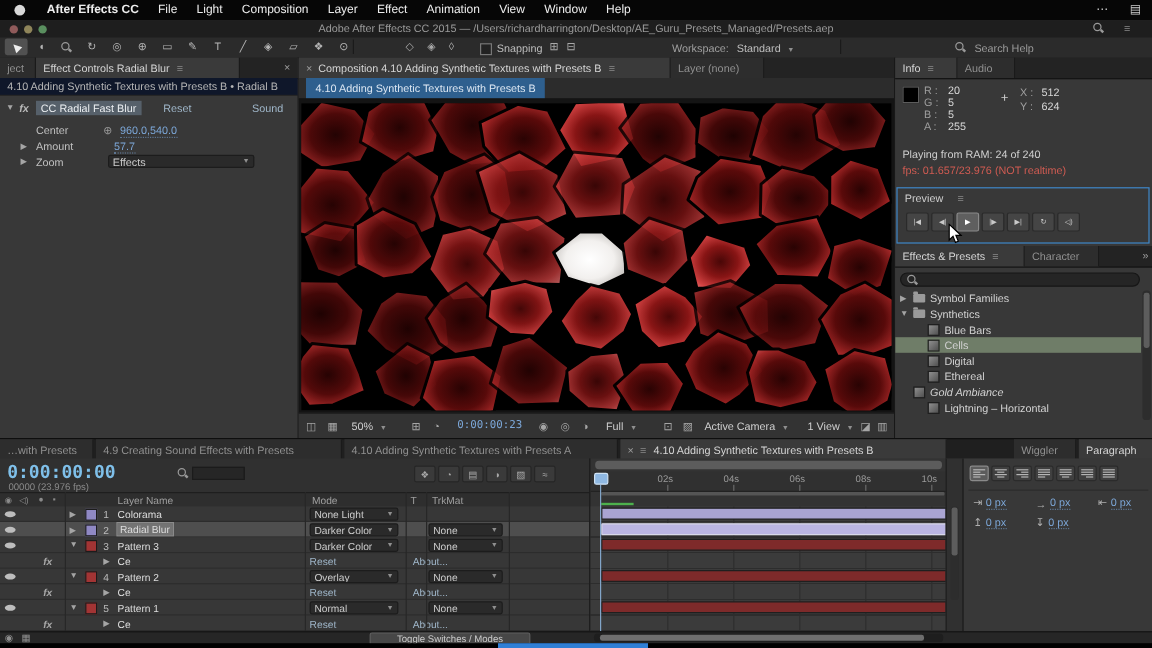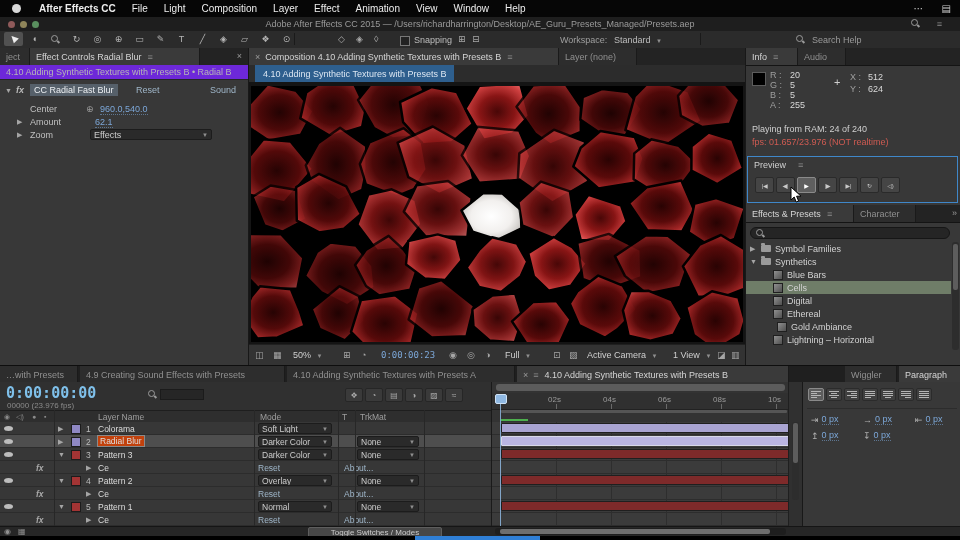--- a/index.html
+++ b/index.html
@@ -48,21 +48,21 @@
   .tab-active{background:#3a3a3a;color:#d5d5d5;}
   .pmenu{color:#8a8a8a;margin-left:6px;}
   .xclose{color:#9a9a9a;margin-right:5px;}
   .ovflow{position:absolute;right:3px;top:3px;color:#9a9a9a;}
 
   
   .panel{background:#383838;border-right:1px solid #181818;box-sizing:border-box;}
 
   
   .ec-compline{position:absolute;left:0;top:17px;right:0;height:14px;line-height:14px;padding-left:6px;
-               color:#b5b5b5;background:#6d28d9;border-bottom:1px solid #262626;white-space:nowrap;overflow:hidden;}
+               color:#b5b5b5;background:#0f172a;border-bottom:1px solid #262626;white-space:nowrap;overflow:hidden;}
   .ec-header{position:absolute;left:0;top:36px;right:0;height:14px;}
   .fxbadge{position:absolute;left:16px;top:1px;font-style:italic;font-weight:bold;color:#b9b9b9;}
   .ec-name{position:absolute;left:30px;top:0;background:#56606a;color:#eceff2;padding:1px 4px;}
   .ec-link{color:#9fb6c9;}
   .twirl{color:#a5a5a5;font-size:7px;}
   .ec-row{position:absolute;left:0;right:0;height:13px;}
   .ec-label{position:absolute;top:2px;color:#c0c0c0;}
   .ec-val{position:absolute;top:2px;color:#7ca7d8;border-bottom:1px dotted rgba(124,167,216,.55);}
   .crossh{position:absolute;top:2px;color:#9a9a9a;}
   .dd{display:flex;align-items:center;justify-content:space-between;background:#2a2a2a;border:1px solid #1c1c1c;
@@ -116,21 +116,21 @@
   #col-head{position:absolute;left:0;top:28px;right:0;height:12px;background:#2e2e2e;border-top:1px solid #1e1e1e;border-bottom:1px solid #1e1e1e;}
   .ch-lab{position:absolute;top:1px;color:#9f9f9f;font-size:8.5px;}
   .ch-ic{position:absolute;top:2px;color:#8a8a8a;font-size:7px;}
   #layer-rows{position:absolute;left:0;top:40px;right:0;height:104px;}
   .trow{position:relative;height:13px;background:#373737;border-bottom:1px solid #2c2c2c;box-sizing:border-box;font-size:8.5px;}
   .trow-sel{background:#4e4e4e;}
   .eye{position:absolute;left:4px;top:4px;width:9px;height:5px;border-radius:50%;background:#bdbdbd;}
   .swatch{position:absolute;top:2px;width:8px;height:8px;border:1px solid #1c1c1c;}
   .cnum{top:2px;color:#bbbbbb;}
   .cname{top:2px;color:#dddddd;}
-  .cname-sel{background:#c2410c;outline:1px solid #8a8a8a;padding:0 2px;top:1px;}
+  .cname-sel{background:#737373;outline:1px solid #8a8a8a;padding:0 2px;top:1px;}
   .fxlab{top:2px;font-style:italic;font-weight:bold;color:#a8a8a8;}
   .linktext{top:2px;color:#9fb6c9;}
   .ddm{top:1px;width:74px;}
   .ddt{top:1px;width:62px;}
   .colsep{position:absolute;width:1px;background:#272727;top:28px;bottom:0;}
 
   #tl-tracks{position:absolute;left:491px;top:382px;width:297px;height:144px;background:#333333;border-left:1px solid #1a1a1a;overflow:hidden;}
   #navigator{position:absolute;left:4px;right:4px;top:2px;height:7px;background:#5c5c5c;border-radius:3px;}
   #ruler{position:absolute;left:0;top:11px;right:0;height:16px;background:#303030;border-bottom:1px solid #222;}
   .rlabel{position:absolute;top:2px;color:#9a9a9a;font-size:8px;}
@@ -293,21 +293,21 @@
       <span class="ec-link abs" style="left:210px;top:1px;">Sound</span>
     </div>
     <div class="ec-row" style="top:54px;">
       <span class="ec-label" style="left:30px;">Center</span>
       <span class="crossh" style="left:86px;">⊕</span>
       <span class="ec-val" style="left:100px;">960.0,540.0</span>
     </div>
     <div class="ec-row" style="top:67px;">
       <span class="twirl abs" style="left:17px;top:3px;">▶</span>
       <span class="ec-label" style="left:30px;">Amount</span>
-      <span class="ec-val" style="left:95px;">62.1</span>
+      <span class="ec-val" style="left:95px;">57.7</span>
     </div>
     <div class="ec-row" style="top:80px;">
       <span class="twirl abs" style="left:17px;top:3px;">▶</span>
       <span class="ec-label" style="left:30px;">Zoom</span>
       <span class="dd abs" style="left:90px;top:1px;width:122px;">
         <span>Effects</span>
         <span class="car">▼</span>
       </span>
     </div>
   </div>
@@ -501,21 +501,21 @@
         <div class="tree-row" style="padding-left: 16px;">
           <span class="twirl" style="width: 7px;"></span>
           <i class="pre"></i>
           <span class="tree-label">Digital</span>
         </div>
         <div class="tree-row" style="padding-left: 16px;">
           <span class="twirl" style="width: 7px;"></span>
           <i class="pre"></i>
           <span class="tree-label">Ethereal</span>
         </div>
-        <div class="tree-row" style="padding-left: 20px;">
+        <div class="tree-row" style="padding-left: 4px; font-style: italic;">
           <span class="twirl" style="width: 7px;"></span>
           <i class="pre"></i>
           <span class="tree-label">Gold Ambiance</span>
         </div>
         <div class="tree-row" style="padding-left: 16px;">
           <span class="twirl" style="width: 7px;"></span>
           <i class="pre"></i>
           <span class="tree-label">Lightning – Horizontal</span>
         </div>
       </div>
@@ -573,21 +573,21 @@
       <span class="ch-lab" style="left:360px;">TrkMat</span>
     </div>
     <div id="layer-rows">
         <div class="trow">
           <i class="eye"></i>
           <span class="twirl abs" style="left: 58px; top: 3px;">▶</span>
           <i class="swatch abs" style="left: 71px; background: rgb(143, 136, 196);"></i>
           <span class="abs cnum" style="left: 86px;">1</span>
           <span class="abs cname" style="left: 98px;">Colorama</span>
           <span class="abs dd ddm" style="left: 258px;">
-            <span>Soft Light</span>
+            <span>None Light</span>
             <span class="car">▼</span>
           </span>
         </div>
         <div class="trow trow-sel">
           <i class="eye"></i>
           <span class="twirl abs" style="left: 58px; top: 3px;">▶</span>
           <i class="swatch abs" style="left: 71px; background: rgb(143, 136, 196);"></i>
           <span class="abs cnum" style="left: 86px;">2</span>
           <span class="abs cname cname-sel" style="left: 98px;">Radial Blur</span>
           <span class="abs dd ddm" style="left: 258px;">

